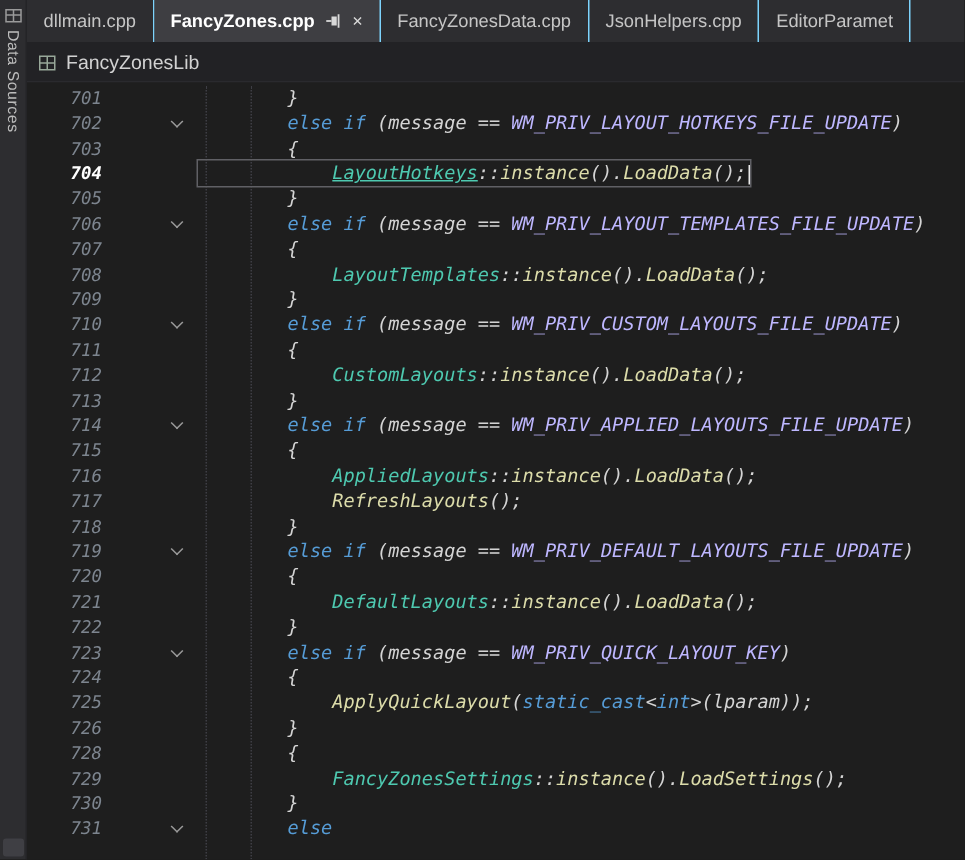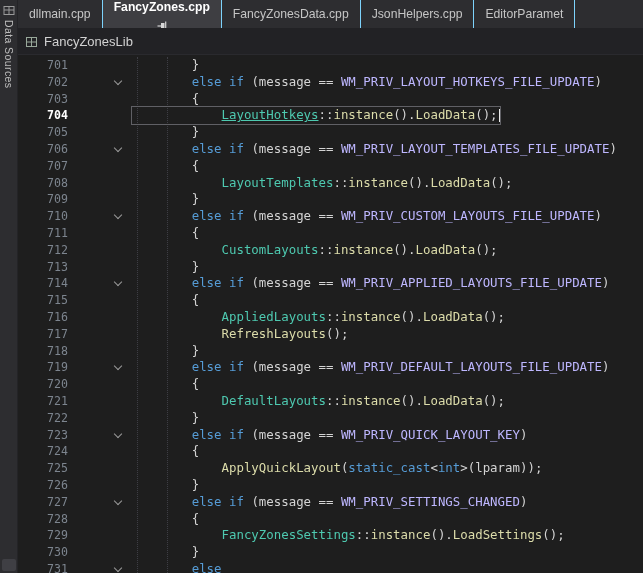--- a/index.html
+++ b/index.html
@@ -10,32 +10,32 @@
   .strip { width:18px; background:#2d2d30; border-right:1px solid #242427; display:flex; flex-direction:column; align-items:center; flex-shrink:0; }
   .side-tab { display:flex; flex-direction:column; align-items:center; gap:4px; padding-top:5px; cursor:pointer; }
   .side-label { writing-mode:vertical-rl; text-orientation:mixed; font-size:10.5px; color:#bdbdbd; letter-spacing:.4px; }
   .strip-bottom { margin-top:auto; margin-bottom:2px; width:14px; height:12px; background:#3f3f44; border-radius:2px; }
 
   .main { flex:1; display:flex; flex-direction:column; min-width:0; }
 
   
   .tabbar { height:28px; background:#2d2d30; display:flex; align-items:stretch; flex-shrink:0; overflow:hidden; }
   .tab { display:flex; align-items:center; gap:6px; padding:0 11px; font-size:12.2px; color:#c5c5c5; border-right:1px solid #7dd3fc; white-space:nowrap; cursor:pointer; flex-shrink:0; }
-  .tab.active { background:#3e3e42; color:#ffffff; font-weight:600;flex-direction:column; }
+  .tab.active { background:#3e3e42; color:#ffffff; font-weight:600; }
   .tab .x { font-size:12px; color:#d8d8d8; margin-left:1px; font-weight:400; }
   .tab svg { flex-shrink:0; }
 
   
   .navbar { height:27px; background:#222225; border-bottom:1px solid #2a2a2e; display:flex; align-items:center; gap:6px; padding-left:7px; flex-shrink:0; font-size:13px; color:#d2d2d2; }
 
   
   .editor { flex:1; position:relative; background:#1e1e1e; padding-top:2px; overflow:hidden;
             font-family:"DejaVu Sans Mono","Liberation Mono",monospace; font-size:12.4px; line-height:16.8px; }
   .guide { position:absolute; top:2px; bottom:0; border-left:1px dotted #3e3e45; pointer-events:none; }
-  .line { display:flex; height:16.8px; position:relative; }
+  .line { display:flex; height:16.8px; position:relative;font-style:italic; }
   .num { width:50px; text-align:right; color:#7d858f; flex-shrink:0; font-size:11.6px; cursor:pointer; }
   .num.curnum { color:#ffffff; font-weight:bold; }
   .foldcol { width:64px; flex-shrink:0; position:relative; cursor:pointer; }
   .chev { position:absolute; right:11px; top:4px; width:6px; height:6px; border-right:1.4px solid #9a9a9a; border-bottom:1.4px solid #9a9a9a; transform:rotate(45deg); }
   .codetext { white-space:pre; color:#d4d4d4; cursor:text; }
   .cur .codetext { outline:1px solid #606065; }
   .tok.k { color:#569cd6; }
   .tok.t { color:#4ec9b0; }
   .tok.f { color:#dcdcaa; }
   .tok.m { color:#beb7ff; }
@@ -233,27 +233,20 @@
           <span class="num">725</span>
           <span class="foldcol"></span>
           <span class="codetext"><span class="tok p">            </span><span class="tok f">ApplyQuickLayout</span><span class="tok p">(</span><span class="tok k">static_cast</span><span class="tok p">&lt;</span><span class="tok k">int</span><span class="tok p">&gt;(lparam));</span></span>
         </div>
         <div class="line">
           <span class="num">726</span>
           <span class="foldcol"></span>
           <span class="codetext"><span class="tok p">        }</span></span>
         </div>
         <div class="line">
-          <span class="num">727</span>
-          <span class="foldcol">
-            <span class="chev"></span>
-          </span>
-          <span class="codetext"><span class="tok p">        </span><span class="tok k">else</span><span class="tok p"> </span><span class="tok k">if</span><span class="tok p"> (message == </span><span class="tok m">WM_PRIV_SETTINGS_CHANGED</span><span class="tok p">)</span></span>
-        </div>
-        <div class="line">
           <span class="num">728</span>
           <span class="foldcol"></span>
           <span class="codetext"><span class="tok p">        {</span></span>
         </div>
         <div class="line">
           <span class="num">729</span>
           <span class="foldcol"></span>
           <span class="codetext"><span class="tok p">            </span><span class="tok t">FancyZonesSettings</span><span class="tok p">::</span><span class="tok f">instance</span><span class="tok p">().</span><span class="tok f">LoadSettings</span><span class="tok p">();</span></span>
         </div>
         <div class="line">

